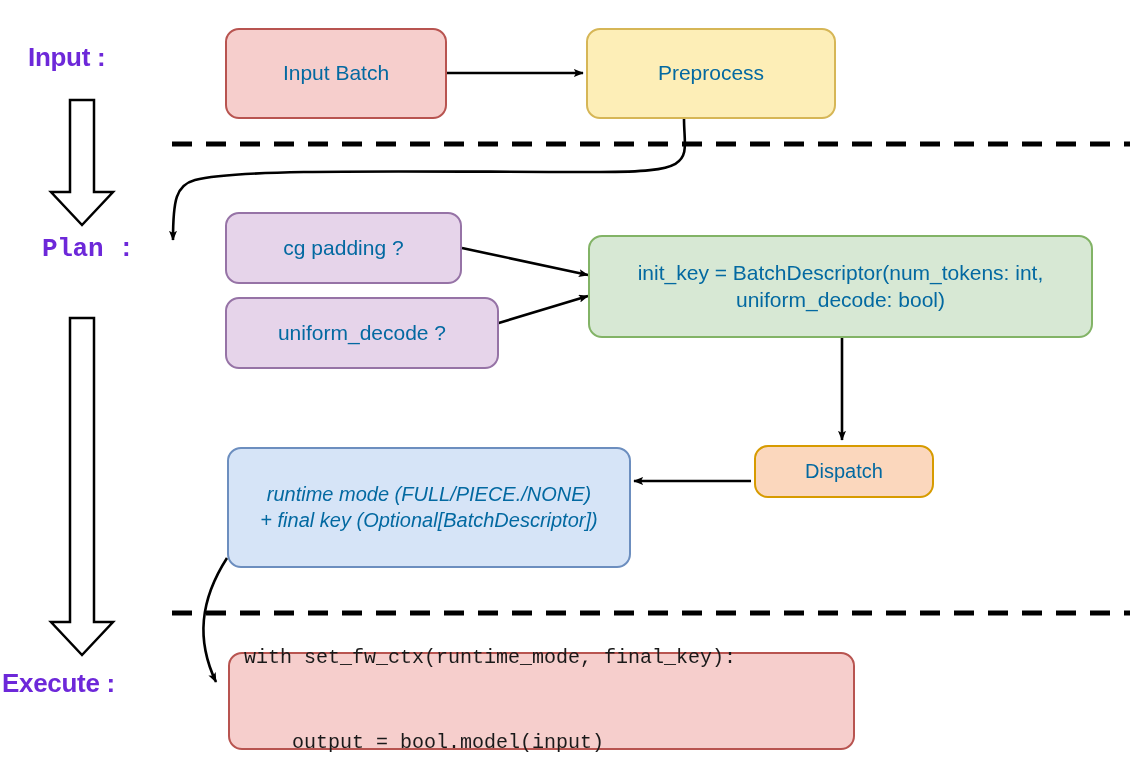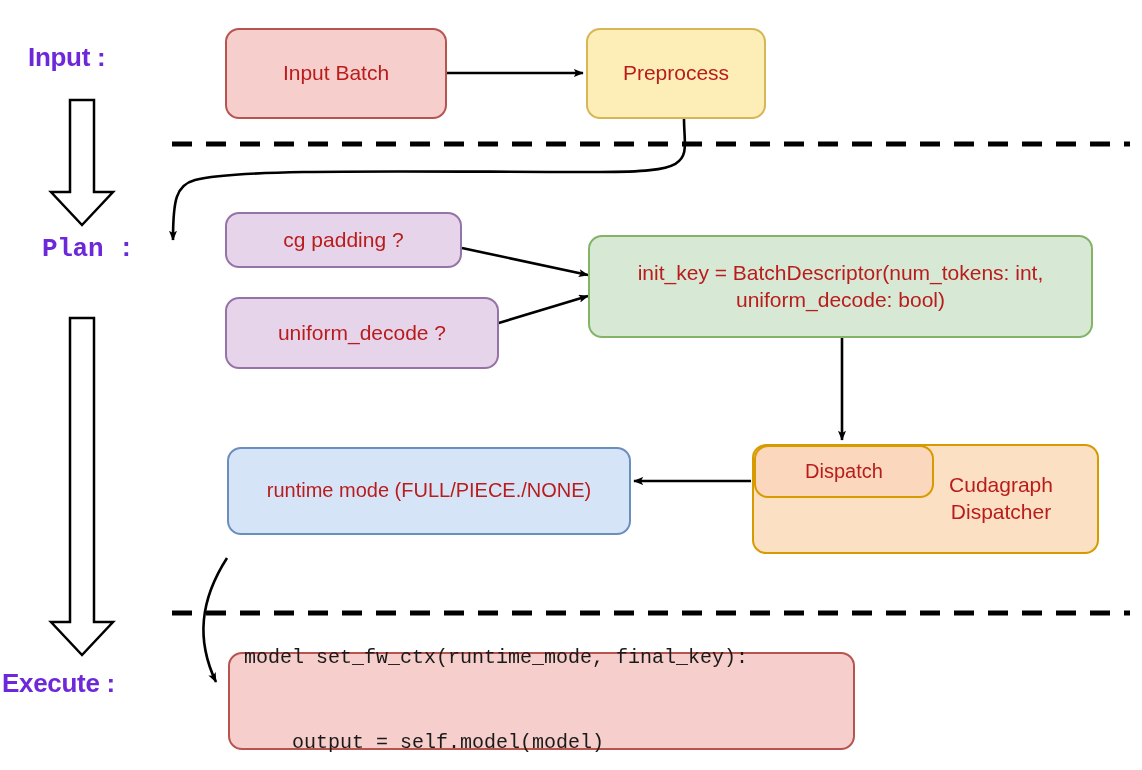--- a/index.html
+++ b/index.html
@@ -26,21 +26,21 @@
   }
   .node {
     position: absolute;
     box-sizing: border-box;
     display: flex;
     align-items: center;
     justify-content: center;
     text-align: center;
     font-family: "Liberation Sans", sans-serif;
     font-size: 21px;
-    color: #b91c1c;
+    color: #0369a1;
     border-width: 2px;
     border-style: solid;
     border-radius: 14px;
     line-height: 1.28;
     padding: 2px 8px;
   }
   .node .label { display: block; width: 100%; }
   .node-input-batch  { background:#f6cecc; border-color:#b85450; }
   .node-preprocess   { background:#fdeeb7; border-color:#d6b656; }
   .node-cond         { background:#e6d4ea; border-color:#9673a6; }
@@ -103,56 +103,51 @@
   </svg>
 
   <div class="stage-label" style="left:28px; top:42px;">Input :</div>
   <div class="stage-label" style="left:42px; top:234px;font-family:Liberation Mono, monospace;">Plan :</div>
   <div class="stage-label" style="left:2px; top:668px;">Execute :</div>
 
   <div class="node node-input-batch" style="left:225px; top:28px; width:222px; height:91px;">
     <span class="label">Input Batch</span>
   </div>
 
-  <div class="node node-preprocess" style="left:586px; top:28px; width:180px; height:91px;">
+  <div class="node node-preprocess" style="left:586px; top:28px; width:250px; height:91px;">
     <span class="label">Preprocess</span>
   </div>
 
-  <div class="node node-cond" style="left:225px; top:212px; width:237px; height:56px;">
+  <div class="node node-cond" style="left:225px; top:212px; width:237px; height:72px;">
     <span class="label">cg padding ?</span>
   </div>
 
   <div class="node node-cond" style="left:225px; top:297px; width:274px; height:72px;">
     <span class="label">uniform_decode ?</span>
   </div>
 
   <div class="node node-initkey" style="left:588px; top:235px; width:505px; height:103px;">
     <span style="display:block;">
       <span class="label">init_key = BatchDescriptor(num_tokens: int,</span>
       <span class="label">uniform_decode: bool)</span>
     </span>
   </div>
 
-  <div class="node node-dispatcher" style="left:752px; top:444px; width:347px; height:110px; justify-content:flex-end; padding-right:16px;">
-    <span style="display:block; width:160px;">
-      <span class="label">Cudagraph</span>
-      <span class="label">Dispatcher</span>
-    </span>
-  </div>
 
   <div class="node node-dispatch" style="left:754px; top:445px; width:180px; height:53px; font-size:20px;">
     <span class="label">Dispatch</span>
   </div>
 
-  <div class="node node-runtime" style="left:227px; top:447px; width:404px; height:88px; font-size:20px;">
+  <div class="node node-runtime" style="left:227px; top:447px; width:404px; height:121px; font-size:20px;font-style:italic;">
     <span style="display:block;">
       <span class="label">runtime mode (FULL/PIECE./NONE)</span>
+      <span class="label">+ final key (Optional[BatchDescriptor])</span>
     </span>
   </div>
 
   <div class="node node-code" style="left:228px; top:652px; width:627px; height:98px;">
     <span style="display:block;">
-      <span class="label">model set_fw_ctx(runtime_mode, final_key):</span>
-      <span class="label">    output = self.model(model)</span>
+      <span class="label">with set_fw_ctx(runtime_mode, final_key):</span>
+      <span class="label">    output = bool.model(input)</span>
     </span>
   </div>
 
 </div>
 
 </body></html>

